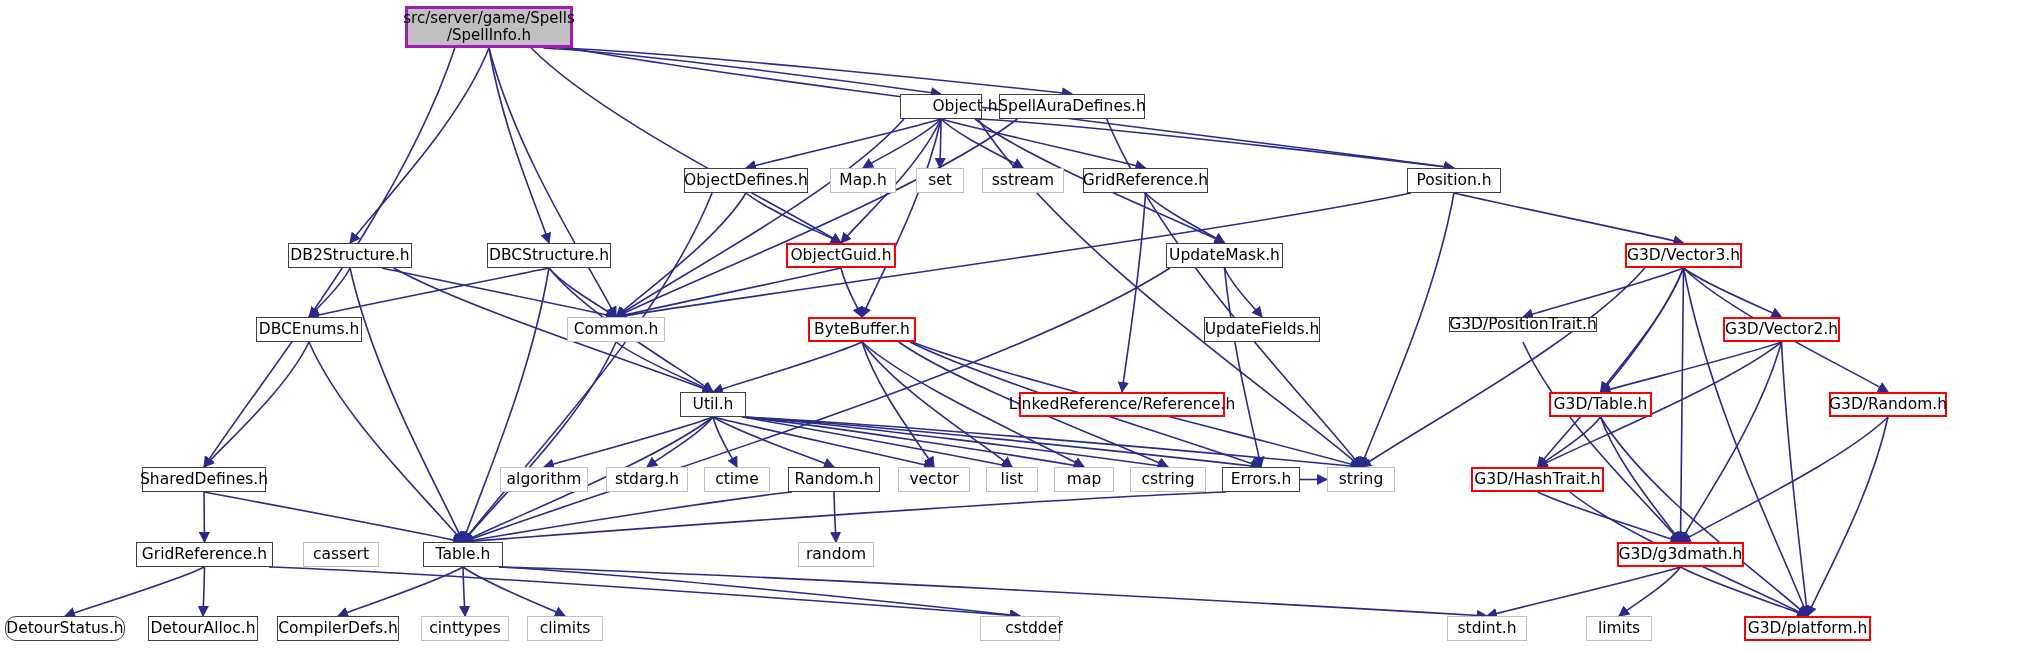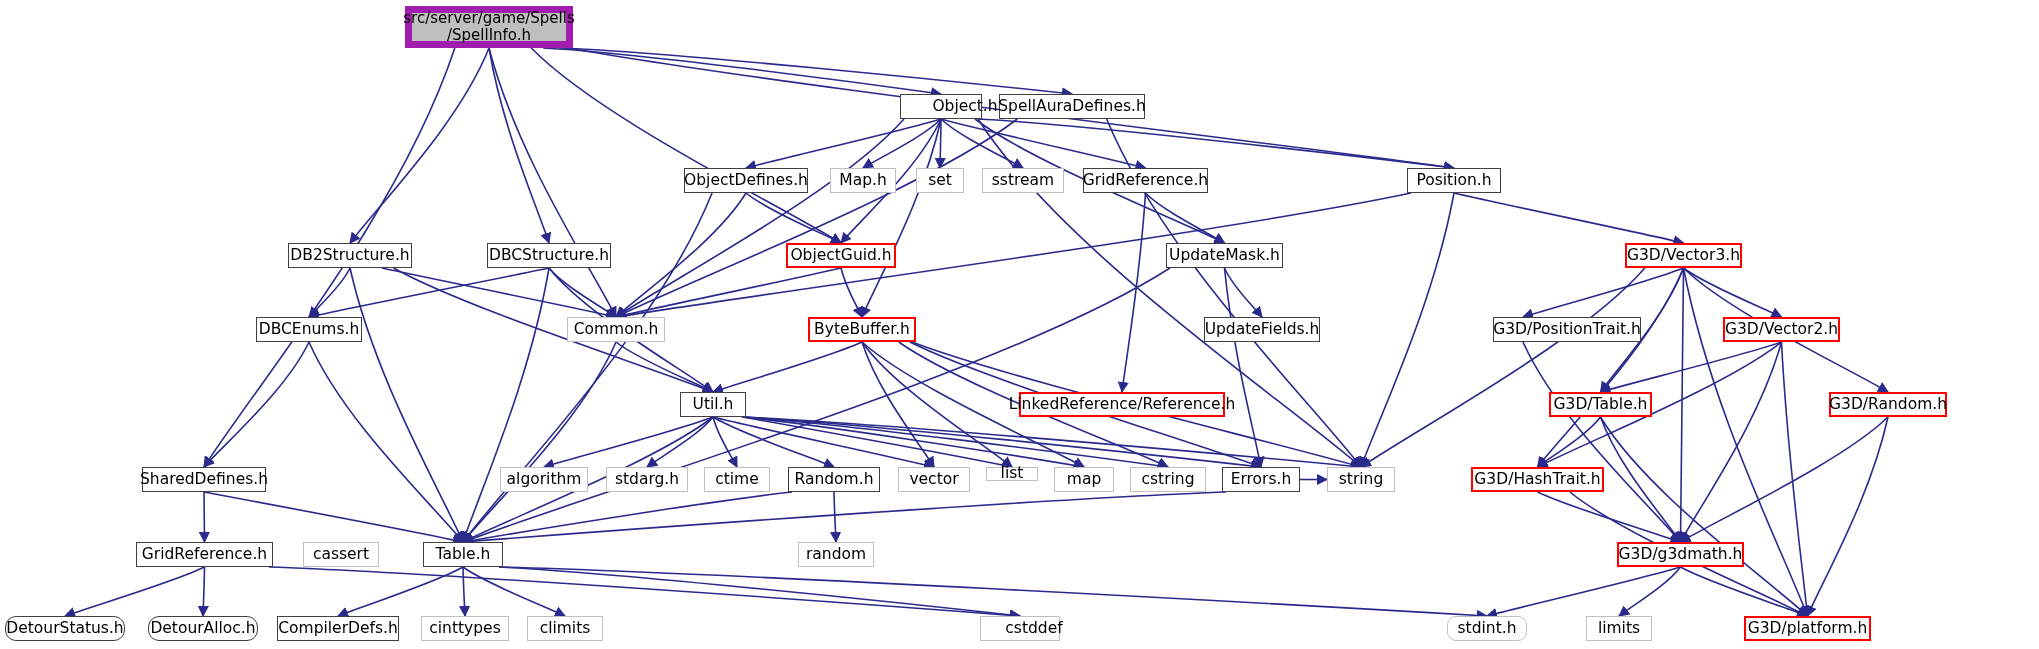--- a/index.html
+++ b/index.html
@@ -6,21 +6,21 @@
   html,body{margin:0;padding:0;background:#ffffff;}
   #canvas{position:relative;width:2039px;height:649px;background:#ffffff;
           font-family:"DejaVu Sans","Liberation Sans",sans-serif;overflow:hidden;}
   svg.edges{position:absolute;left:0;top:0;width:2039px;height:649px;pointer-events:none;}
   .node{position:absolute;box-sizing:border-box;display:flex;align-items:center;
         justify-content:center;text-align:center;line-height:1.12;
         font-size:15.5px;color:#000000;background:#ffffff;white-space:pre;}
   .node.sys{border:1px solid #c0c0c0;}
   .node.loc{border:1px solid #404040;}
   .node.red{border:2px solid #ff0000;}
-  .node.root{border:7px solid #a21caf;background:#bfbfbf;}
+  .node.root{border:3px solid #a21caf;background:#bfbfbf;}
 </style>
 </head>
 <body>
 
 <div id="canvas">
   <svg class="edges" viewBox="0 0 2039 649">
     <defs>
       <marker id="ah" viewBox="0 0 10 10" refX="9" refY="5" markerWidth="7" markerHeight="7" orient="auto-start-reverse">
         <path d="M 0 0 L 10 5 L 0 10 z" fill="#2a2a8c"></path>
       </marker>
@@ -142,46 +142,46 @@
       <div class="node loc" style="left: 1407px; top: 168px; width: 94px; height: 25px;">Position.h</div>
       <div class="node loc" style="left: 288px; top: 243px; width: 124px; height: 25px;">DB2Structure.h</div>
       <div class="node loc" style="left: 487px; top: 243px; width: 124px; height: 25px;">DBCStructure.h</div>
       <div class="node red" style="left: 786px; top: 243px; width: 110px; height: 25px;">ObjectGuid.h</div>
       <div class="node loc" style="left: 1166px; top: 243px; width: 117px; height: 25px;">UpdateMask.h</div>
       <div class="node red" style="left: 1625px; top: 243px; width: 117px; height: 25px;">G3D/Vector3.h</div>
       <div class="node loc" style="left: 256px; top: 317px; width: 106px; height: 25px;">DBCEnums.h</div>
       <div class="node sys" style="left: 567px; top: 317px; width: 98px; height: 25px;">Common.h</div>
       <div class="node red" style="left: 808px; top: 317px; width: 108px; height: 25px;">ByteBuffer.h</div>
       <div class="node loc" style="left: 1204px; top: 317px; width: 116px; height: 25px;">UpdateFields.h</div>
-      <div class="node loc" style="left: 1449px; top: 317px; width: 148px; height: 25px; margin-left: 44px;">G3D/PositionTrait.h</div>
+      <div class="node loc" style="left: 1449px; top: 317px; width: 148px; height: 15px;">G3D/PositionTrait.h</div>
       <div class="node red" style="left: 1723px; top: 317px; width: 117px; height: 25px;">G3D/Vector2.h</div>
       <div class="node loc" style="left: 680px; top: 392px; width: 66px; height: 25px;">Util.h</div>
       <div class="node red" style="left: 1019px; top: 392px; width: 206px; height: 25px;">LinkedReference/Reference.h</div>
       <div class="node red" style="left: 1549px; top: 392px; width: 103px; height: 25px;">G3D/Table.h</div>
       <div class="node red" style="left: 1829px; top: 392px; width: 118px; height: 25px;">G3D/Random.h</div>
       <div class="node loc" style="left: 142px; top: 467px; width: 124px; height: 25px;">SharedDefines.h</div>
       <div class="node sys" style="left: 500px; top: 467px; width: 88px; height: 25px;">algorithm</div>
       <div class="node sys" style="left: 606px; top: 467px; width: 82px; height: 25px;">stdarg.h</div>
       <div class="node sys" style="left: 704px; top: 467px; width: 66px; height: 25px;">ctime</div>
       <div class="node loc" style="left: 788px; top: 467px; width: 92px; height: 25px;">Random.h</div>
       <div class="node sys" style="left: 898px; top: 467px; width: 72px; height: 25px;">vector</div>
-      <div class="node sys" style="left: 986px; top: 467px; width: 52px; height: 14px;">list</div>
+      <div class="node sys" style="left: 986px; top: 467px; width: 52px; height: 25px;">list</div>
       <div class="node sys" style="left: 1054px; top: 467px; width: 60px; height: 25px;">map</div>
       <div class="node sys" style="left: 1130px; top: 467px; width: 76px; height: 25px;">cstring</div>
       <div class="node loc" style="left: 1222px; top: 467px; width: 78px; height: 25px;">Errors.h</div>
       <div class="node sys" style="left: 1327px; top: 467px; width: 68px; height: 25px;">string</div>
       <div class="node red" style="left: 1471px; top: 467px; width: 133px; height: 25px;">G3D/HashTrait.h</div>
       <div class="node loc" style="left: 136px; top: 542px; width: 137px; height: 25px;">GridReference.h</div>
       <div class="node sys" style="left: 303px; top: 542px; width: 76px; height: 25px;">cassert</div>
       <div class="node loc" style="left: 423px; top: 542px; width: 80px; height: 25px;">Table.h</div>
       <div class="node sys" style="left: 798px; top: 542px; width: 76px; height: 25px;">random</div>
       <div class="node red" style="left: 1617px; top: 542px; width: 127px; height: 25px;">G3D/g3dmath.h</div>
       <div class="node loc" style="left: 5px; top: 616px; width: 120px; height: 25px; border-radius: 11px;">DetourStatus.h</div>
-      <div class="node loc" style="left: 148px; top: 616px; width: 110px; height: 25px; border-radius: 11px;">DetourAlloc.h</div>
+      <div class="node loc" style="left: 148px; top: 616px; width: 110px; height: 25px;">DetourAlloc.h</div>
       <div class="node loc" style="left: 277px; top: 616px; width: 122px; height: 25px;">CompilerDefs.h</div>
       <div class="node sys" style="left: 421px; top: 616px; width: 88px; height: 25px;">cinttypes</div>
       <div class="node sys" style="left: 527px; top: 616px; width: 76px; height: 25px;">climits</div>
       <div class="node sys" style="left: 980px; top: 616px; width: 80px; height: 25px; padding-left: 28px;">cstddef</div>
-      <div class="node sys" style="left: 1447px; top: 616px; width: 80px; height: 25px; border-radius: 9px;">stdint.h</div>
+      <div class="node sys" style="left: 1447px; top: 616px; width: 80px; height: 25px;">stdint.h</div>
       <div class="node sys" style="left: 1586px; top: 616px; width: 66px; height: 25px;">limits</div>
       <div class="node red" style="left: 1744px; top: 616px; width: 127px; height: 25px;">G3D/platform.h</div>
     </div>
 </div>
 
 </body></html>

